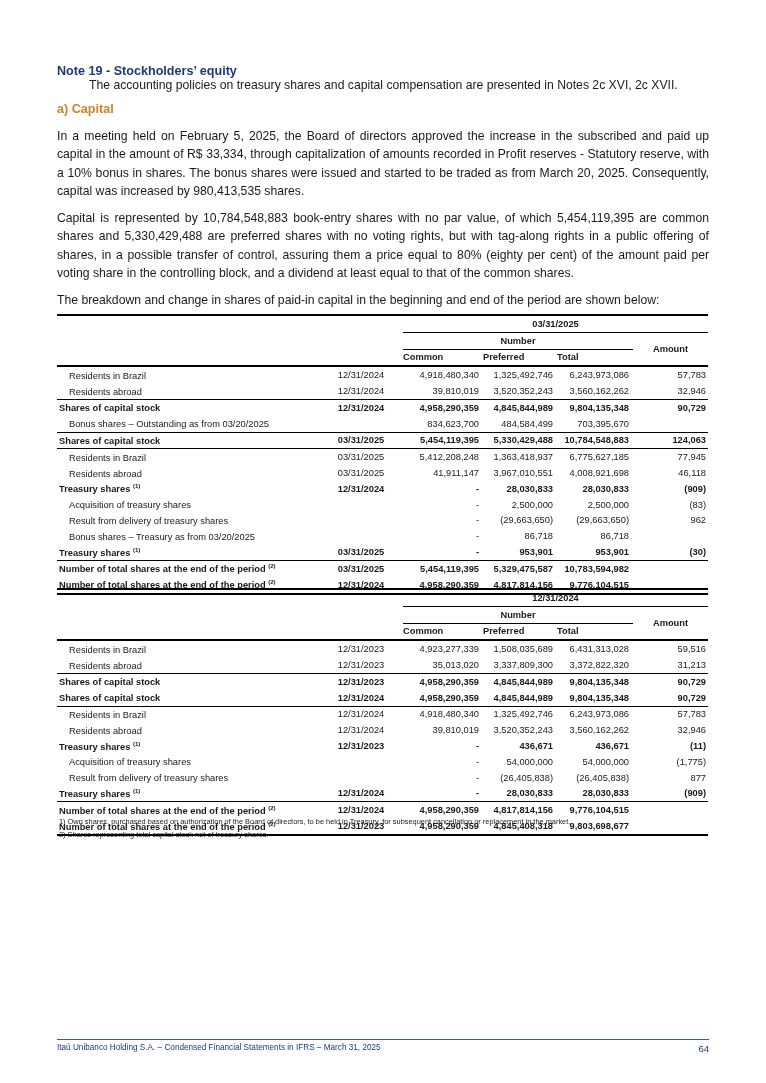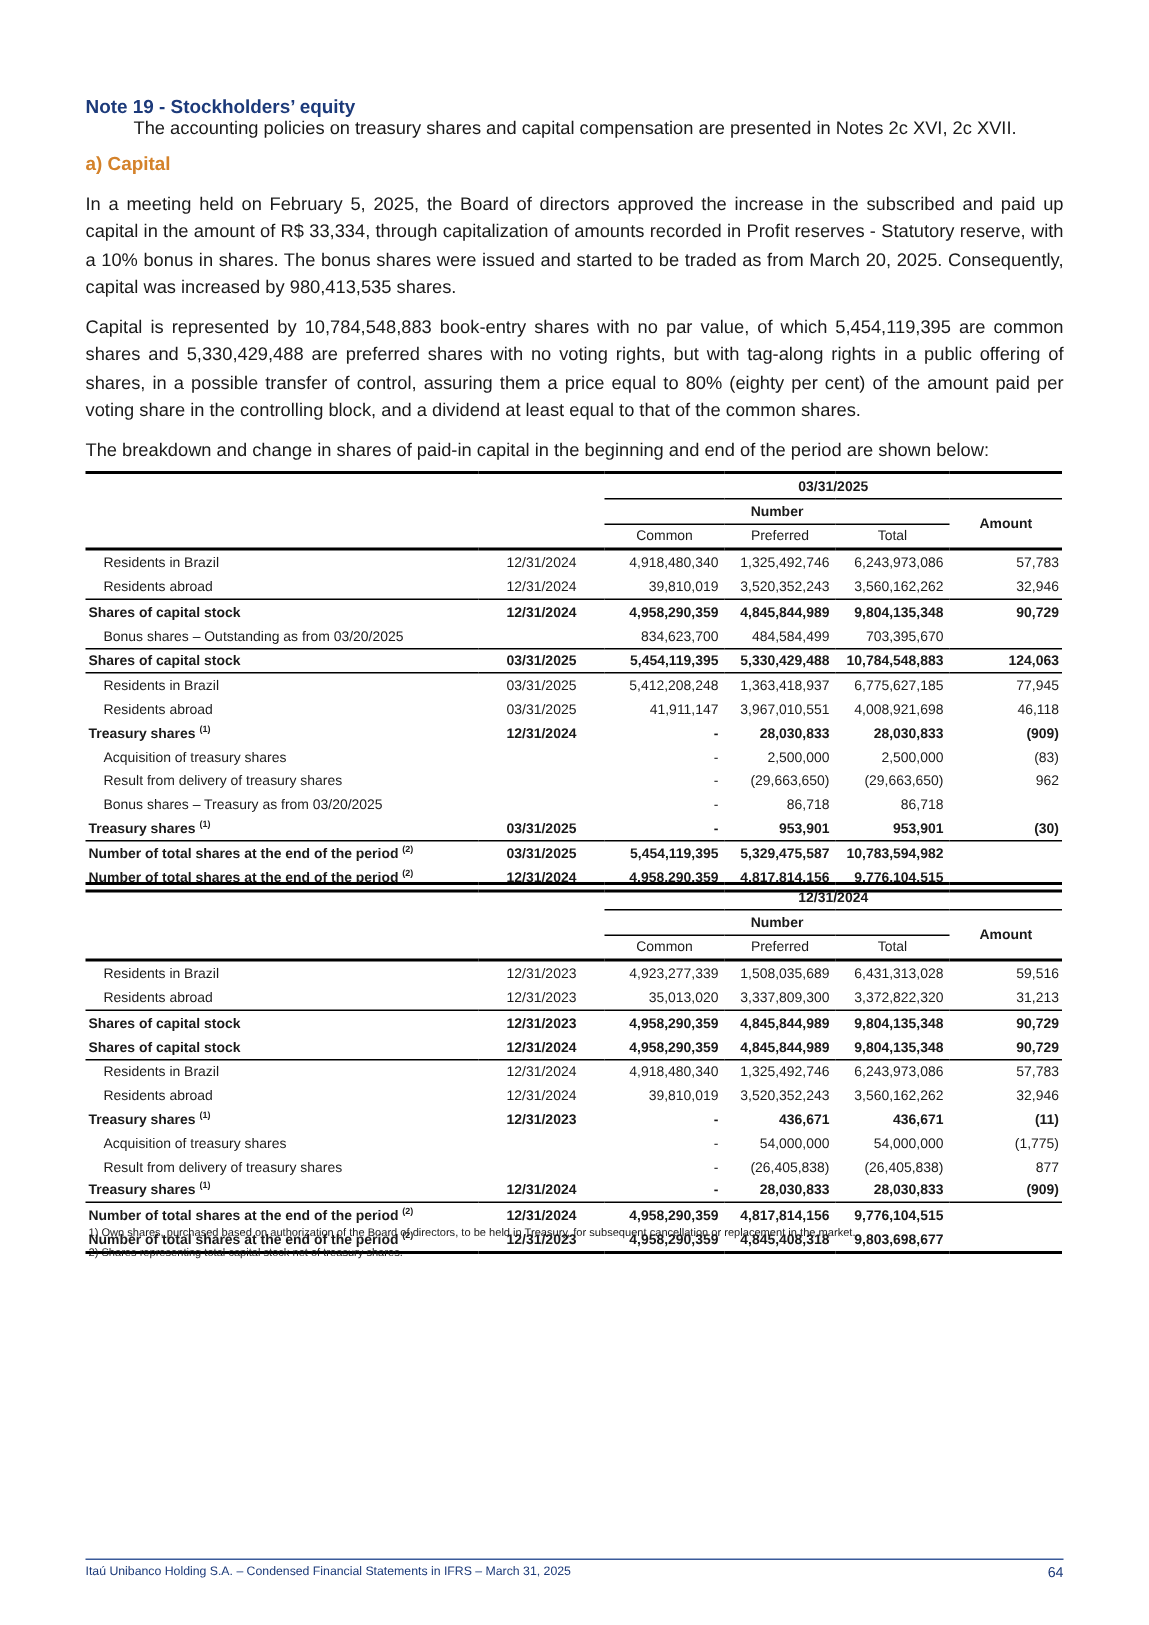--- a/index.html
+++ b/index.html
@@ -13,21 +13,21 @@
   .p2 { top: 209px; }
   .p3 { top: 291px; }
 
   table.shares { position: absolute; left: 0; width: 651px; border-collapse: collapse; font-size: 9.3px; }
   table.shares td, table.shares th { padding: 0; height: 15.8px; white-space: nowrap; }
   .t1 { top: 314px; }
   .t2 { top: 588px; }
   table.shares tr.top td { border-top: 2.5px solid #000; }
   .period-hdr { text-align: center; font-weight: bold; border-bottom: 1.5px solid #000; }
   .num-hdr { text-align: center; font-weight: bold; border-bottom: 1.5px solid #000; }
-  .col-hdr { text-align: center; font-weight: normal; }
+  .col-hdr { font-weight: bold; }
   .amt-hdr { text-align: center; font-weight: bold; vertical-align: middle; }
   tr.hdr-last td { border-bottom: 2px solid #000; }
   td.lbl { padding-left: 12px !important; text-align: left; }
   tr.bold td.lbl { padding-left: 2px !important; }
   tr.bold td { font-weight: bold; }
   td.date { text-align: center; }
   td.n { text-align: right; padding-right: 4px !important; }
   td.amt { text-align: right; padding-right: 2px !important; }
   tr.line-top td { border-top: 1.5px solid #000; }
   tr.end td { border-bottom: 2.5px solid #000; }

